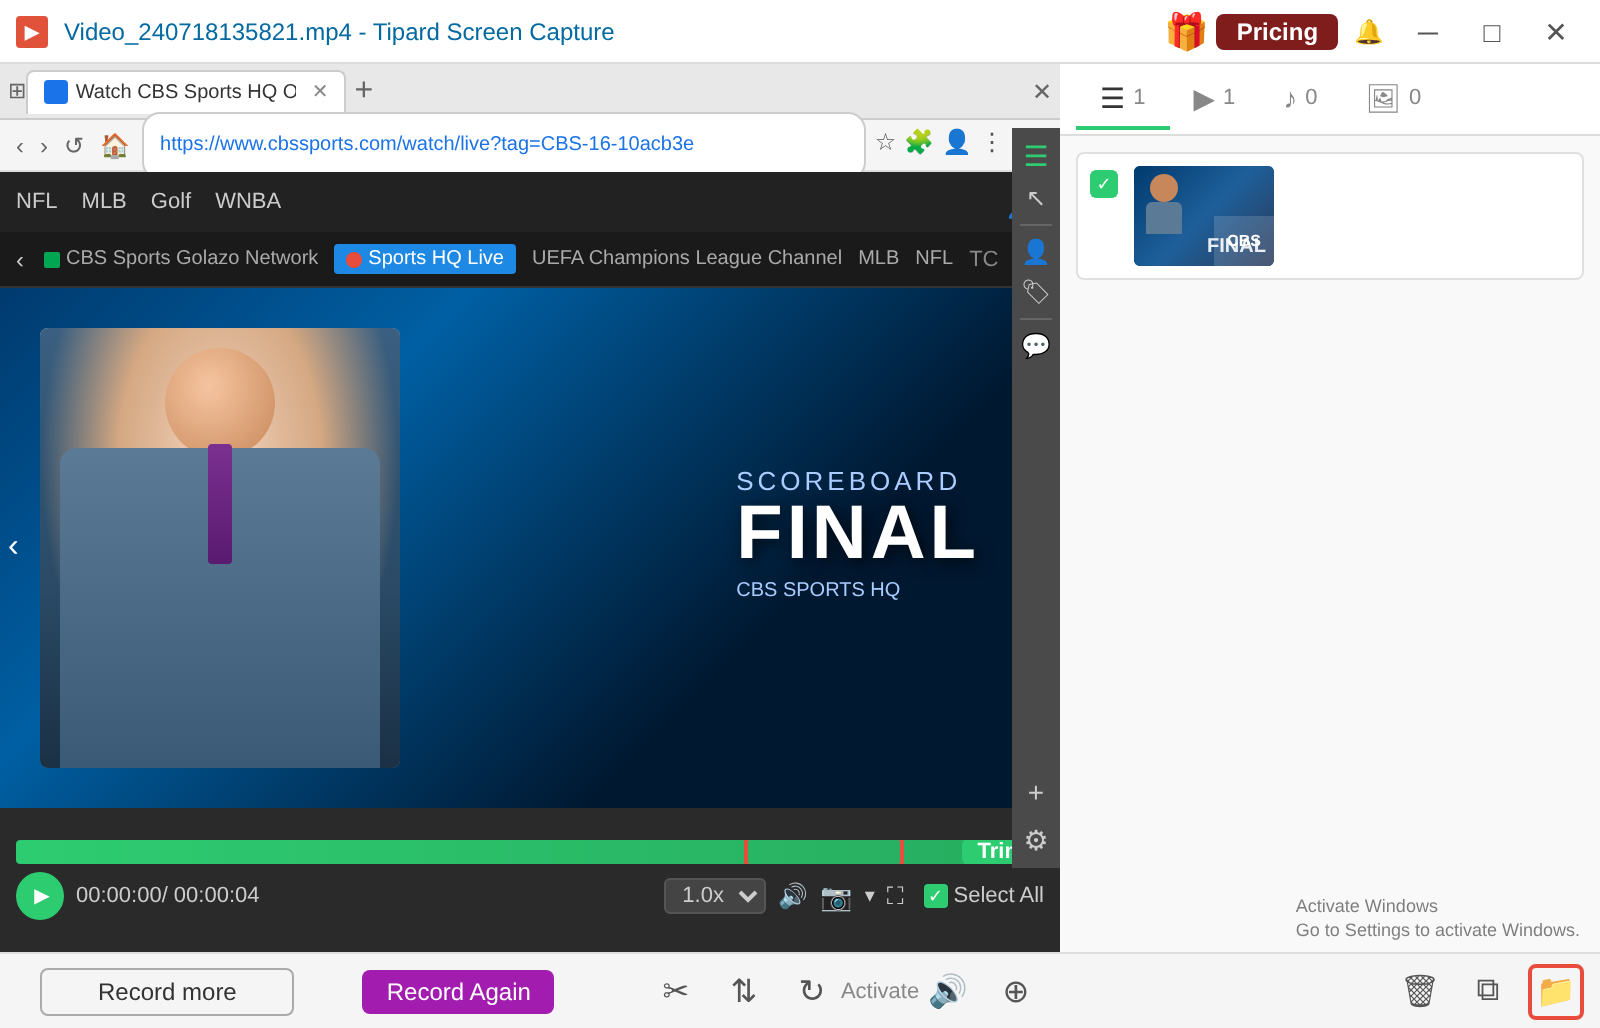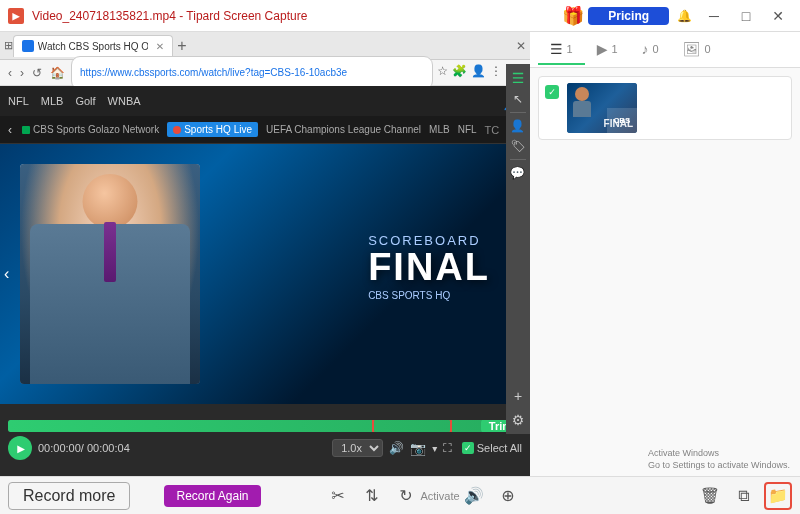--- a/index.html
+++ b/index.html
@@ -30,33 +30,33 @@
     }
     .title-icon {
       width: 16px;
       height: 16px;
       background: #e0523a;
       border-radius: 2px;
       display: flex; align-items: center; justify-content: center;
     }
     .title-text {
       font-size: 12px;
-      color: #b91c1c;
+      color: #0369a1;
     }
     .title-bar-right {
       display: flex;
       align-items: center;
       gap: 4px;
     }
     .pricing-btn {
-      background: #1d4ed8;
+      background: #7f1d1d;
       color: white;
       border: none;
       border-radius: 4px;
-      padding: 2px 20px;
+      padding: 2px 10px;
       font-size: 12px;
       cursor: pointer;
       font-weight: bold;
     }
     .gift-icon {
       font-size: 18px;
     }
     .win-btn {
       width: 28px;
       height: 28px;
@@ -368,24 +368,25 @@
       background: #f5f5f5;
       padding: 4px 8px;
       gap: 6px;
       height: 38px;
       border-top: 1px solid #ddd;
     }
     .record-more-btn {
       background: transparent;
       border: 1px solid #aaa;
       border-radius: 4px;
-      padding: 4px 14px;
-      font-size: 16px;
+      padding: 4px 28px;
+      font-size: 12px;
       color: #333;
       cursor: pointer;
+      margin-left: 12px;
     }
     .record-again-btn {
       background: #a21caf;
       border: none;
       border-radius: 4px;
       padding: 4px 12px;
       font-size: 12px;
       color: white;
       cursor: pointer;
       font-weight: 500;

